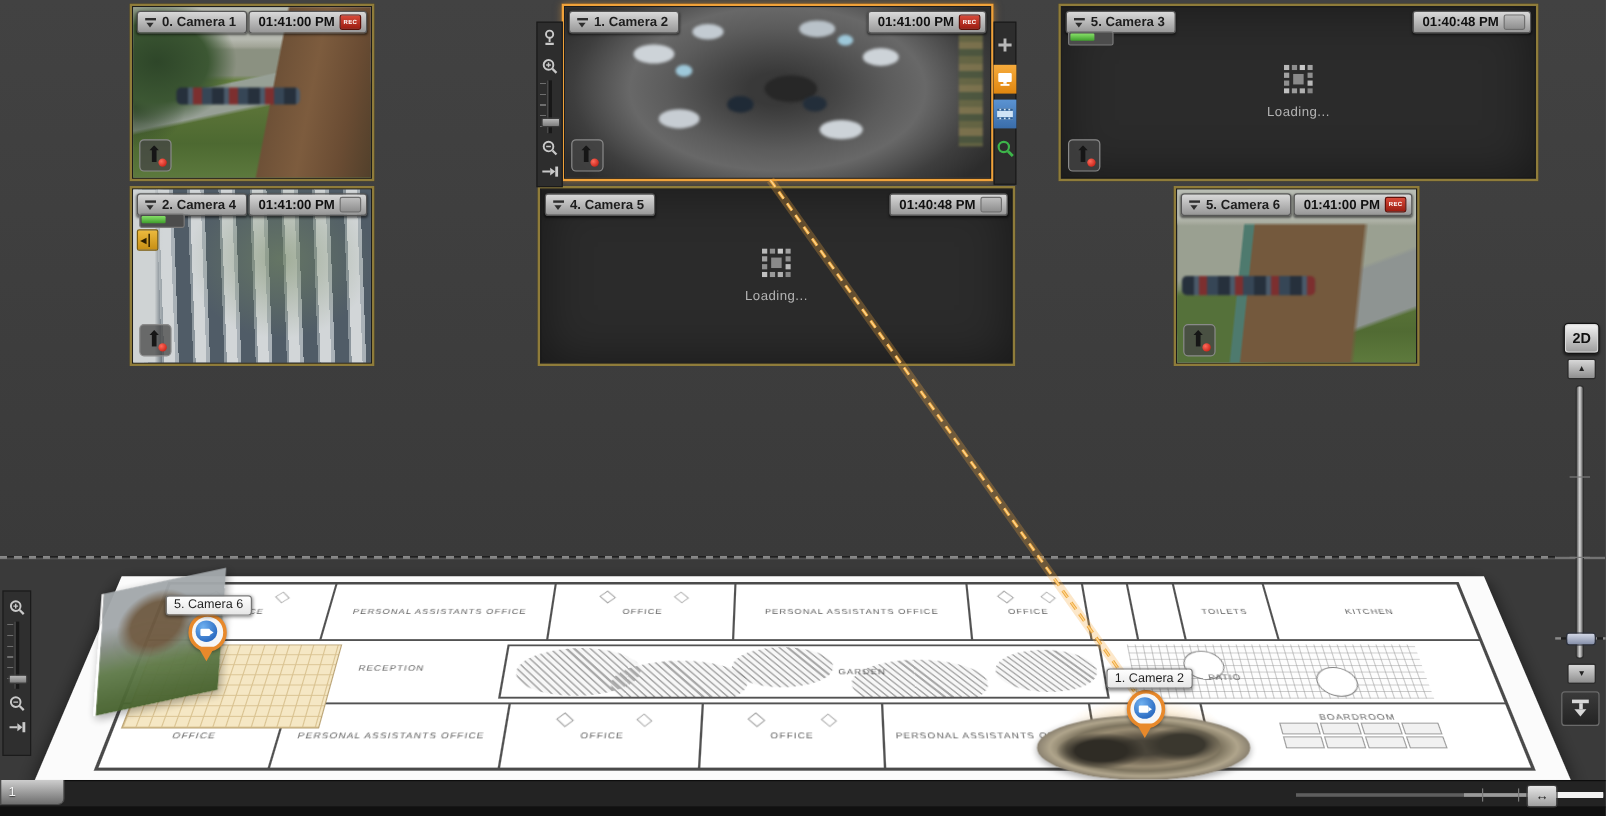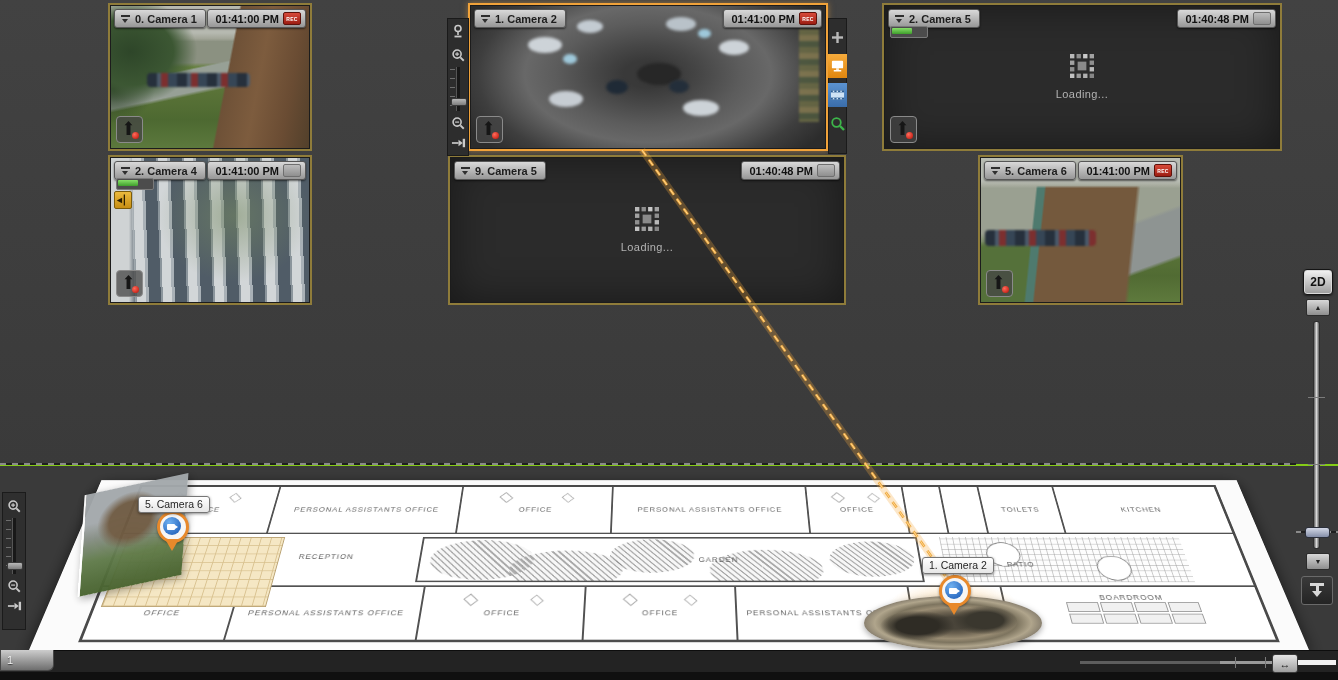--- a/index.html
+++ b/index.html
@@ -1,17 +1,17 @@
 <!DOCTYPE html>
 <html><head>
 <meta charset="utf-8">
 <style>
   html,body{margin:0;padding:0;background:#2a2a2a;}
   #app{position:relative;width:1338px;height:680px;overflow:hidden;
-       font-family:"Liberation Sans",sans-serif;background:#84cc16;}
+       font-family:"Liberation Sans",sans-serif;background:#737373;}
   
   #camera-wall{position:absolute;left:0;top:0;width:1338px;height:464px;
     background:linear-gradient(180deg,#424242,#3a3a3a);z-index:1;}
   #map-region{position:absolute;left:0;top:466px;width:1338px;height:184px;background:#3a3a3a;z-index:1;}
   #divider{position:absolute;left:0;top:463px;width:1296px;height:2px;z-index:8;
     background:repeating-linear-gradient(90deg,#8a8a8a 0 6px,#1f1f1f 6px 12px);}
   #divider-right{position:absolute;left:1296px;top:531px;width:42px;height:2px;z-index:52;
     background:repeating-linear-gradient(90deg,#8a8a8a 0 5px,#1f1f1f 5px 10px);}
   #bottom-bar{position:absolute;left:0;top:650px;width:1338px;height:22px;background:#232323;
     border-top:1px solid #0d0d0d;z-index:9;}
@@ -364,21 +364,21 @@
         </svg>
         <span class="load-text">Loading...</span>
       </div>
     </div>
     <div class="chip">
         <i></i>
       </div>
     <div class="tile-head">
       <div class="cam-label">
         <span class="caret"></span>
-        <span>2. Camera 5</span>
+        <span>5. Camera 3</span>
       </div>
       <div class="time-pill">
         <span>01:40:48 PM</span>
         <span class="rec off"></span>
       </div>
     </div>
     <div class="cam-ind">
         <span class="dome"></span>
         <span class="dot"></span>
       </div>
@@ -423,21 +423,21 @@
             <rect x="12" y="18" width="4" height="4" fill="#b0b0b0"></rect>
             <rect x="18" y="18" width="4" height="4" fill="#868686"></rect>
           <rect x="7" y="7" width="8" height="8" fill="#8a8a8a"></rect>
         </svg>
         <span class="load-text">Loading...</span>
       </div>
     </div>
     <div class="tile-head">
       <div class="cam-label">
         <span class="caret"></span>
-        <span>9. Camera 5</span>
+        <span>4. Camera 5</span>
       </div>
       <div class="time-pill">
         <span>01:40:48 PM</span>
         <span class="rec off"></span>
       </div>
     </div>
   </div>
 
   <div class="tile" style="left:978px;top:155px;width:205px;height:150px">
     <div class="scene scene-campus2">

